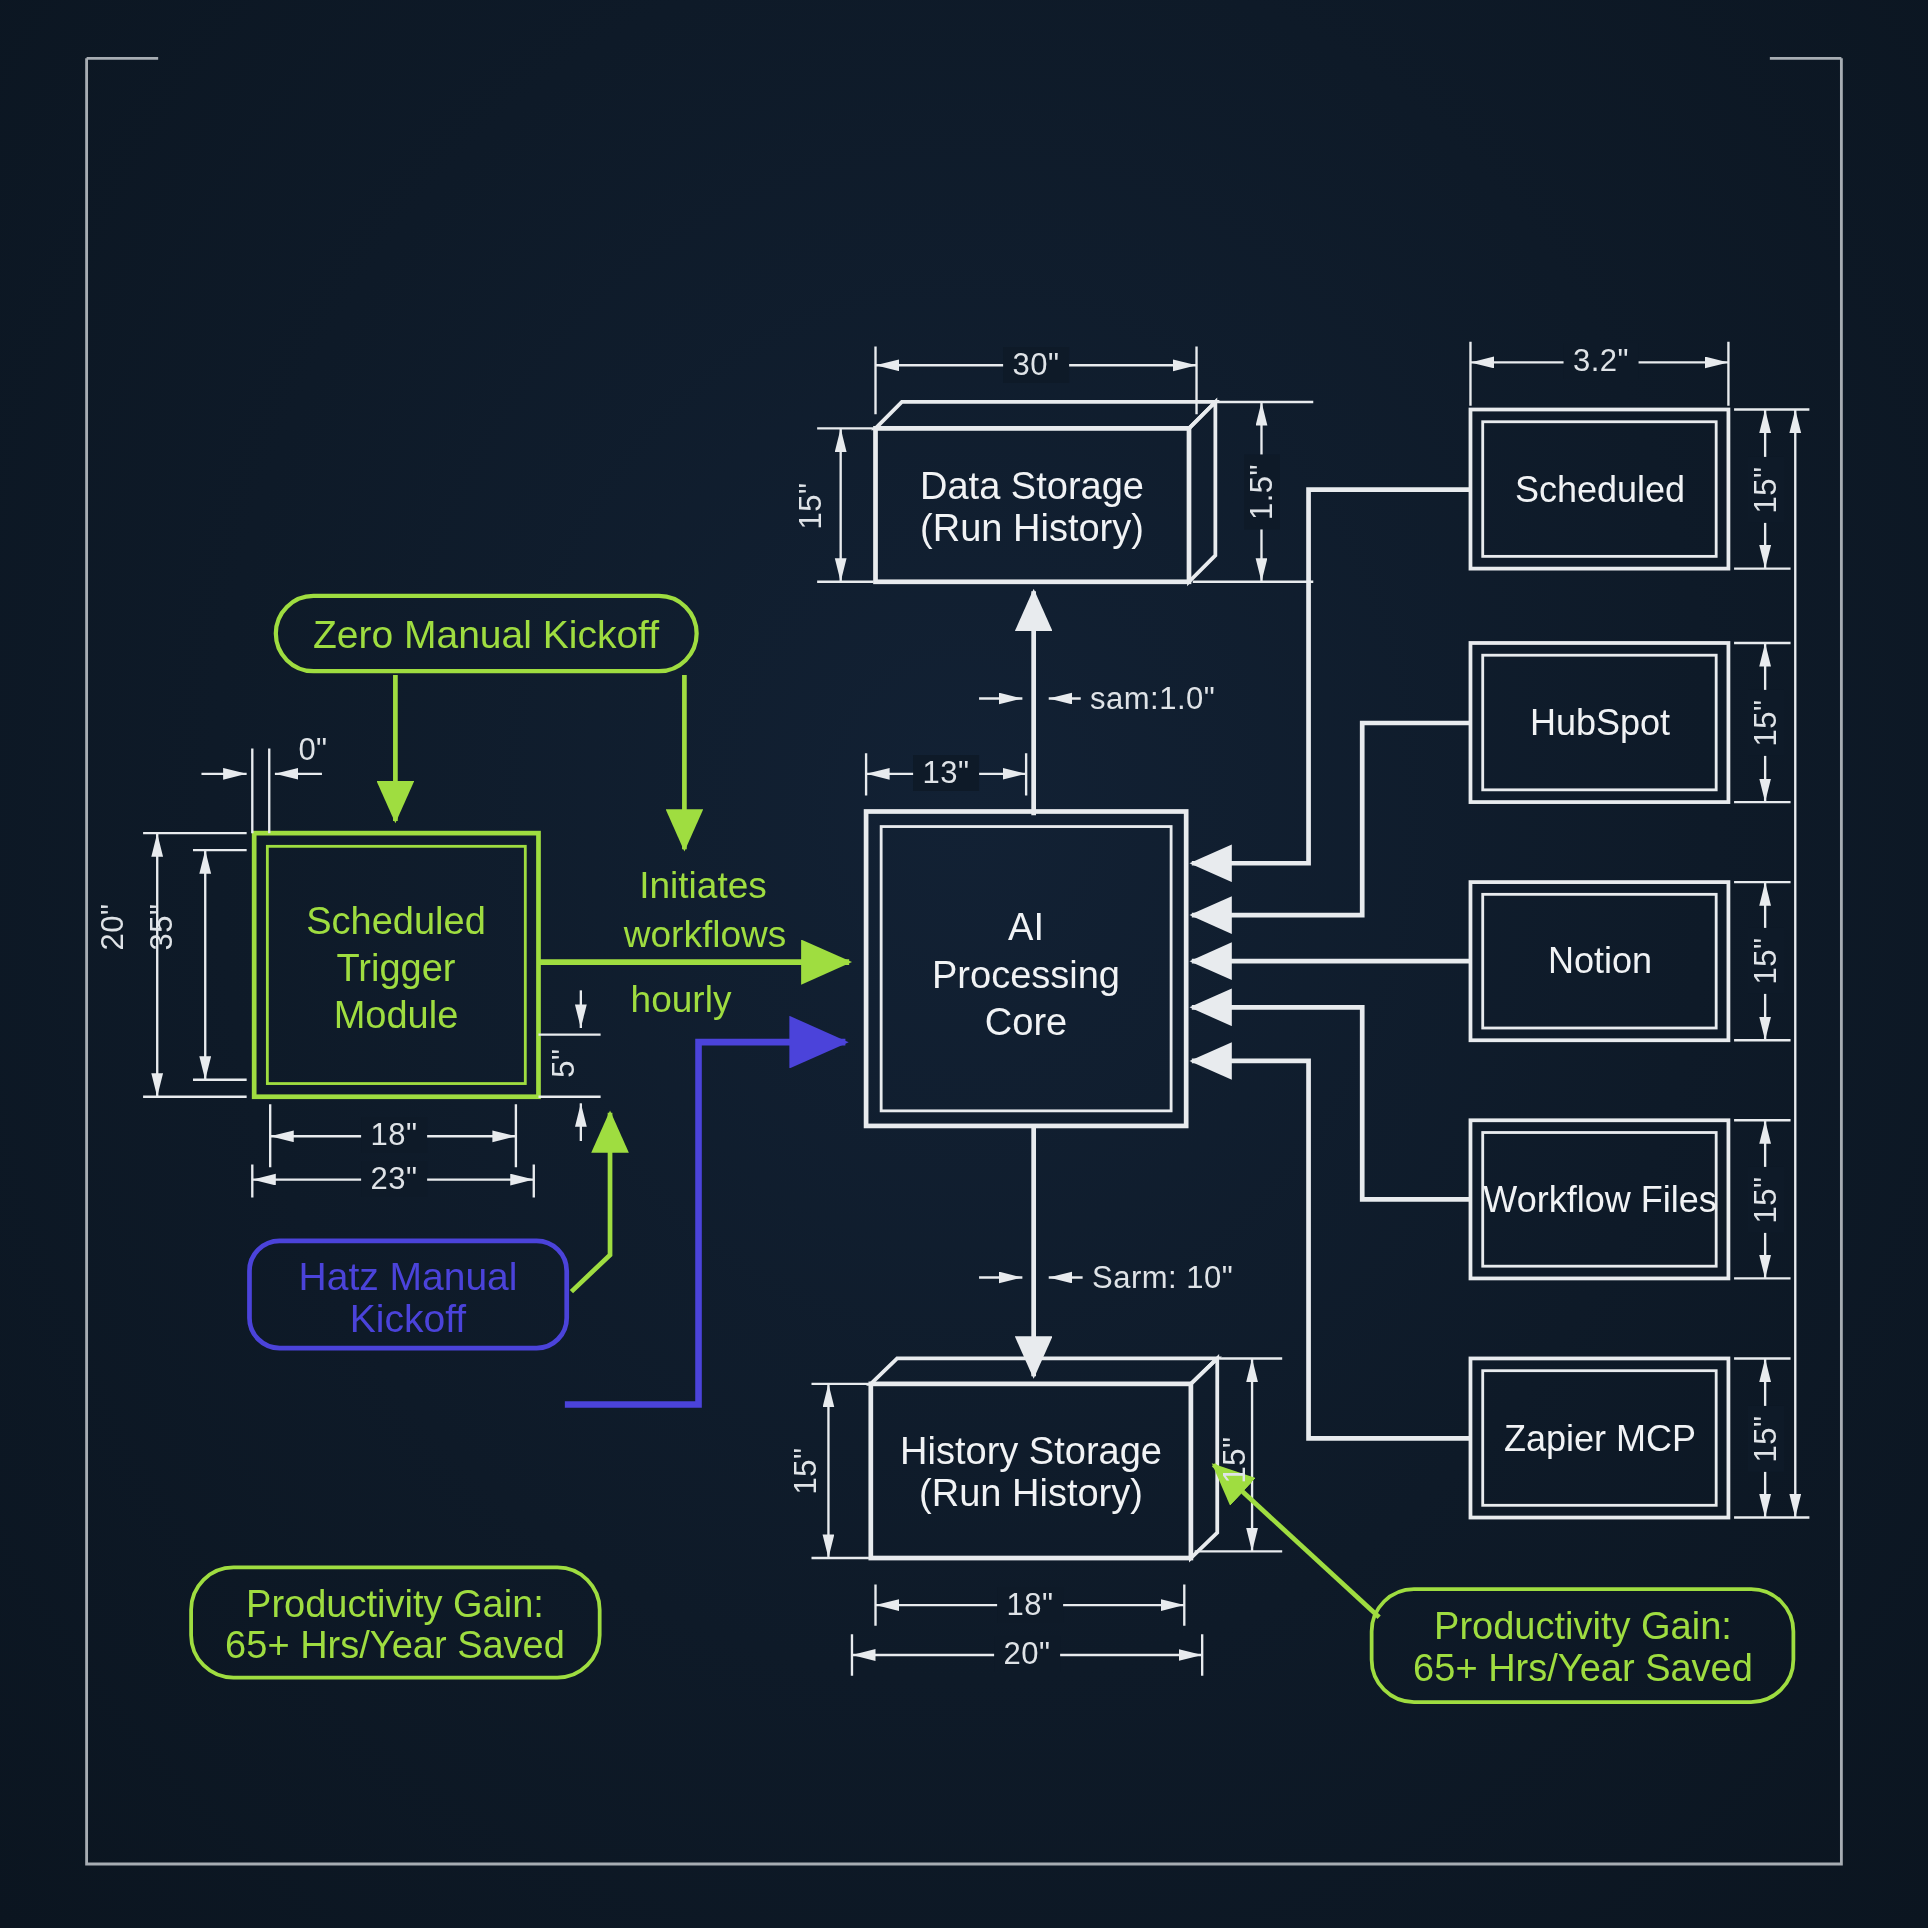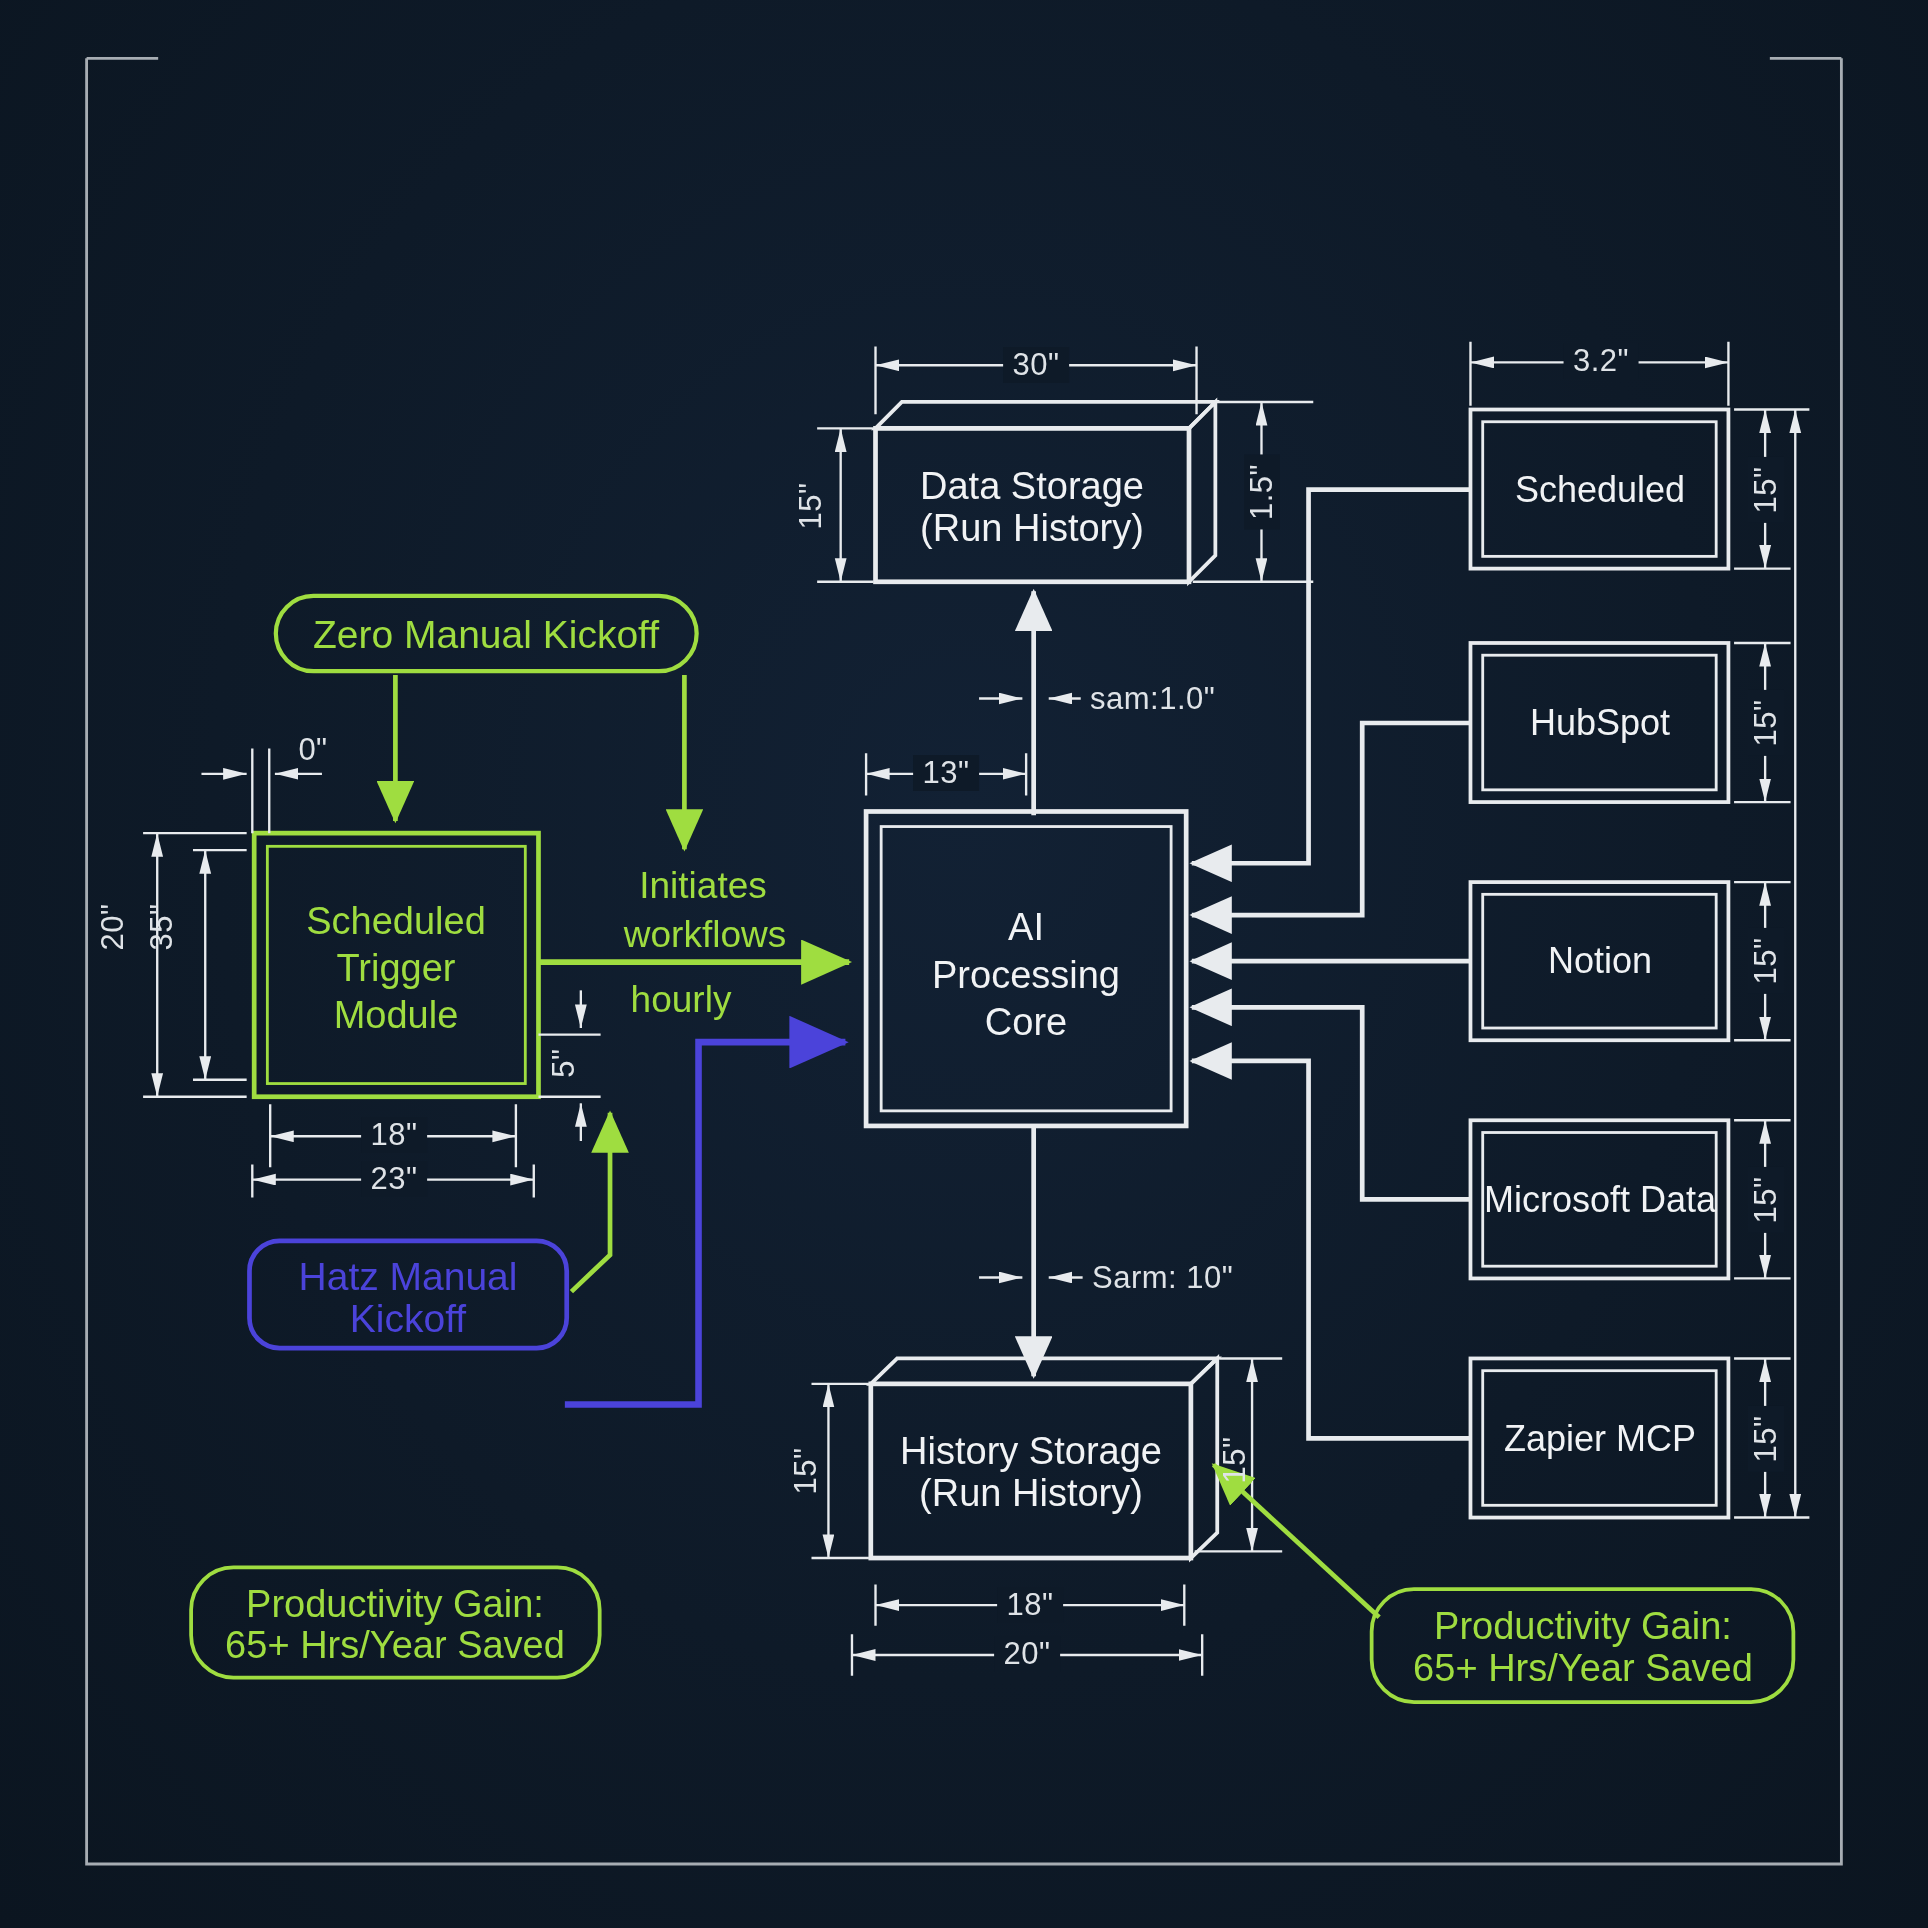--- a/index.html
+++ b/index.html
@@ -238,21 +238,21 @@
   <div class="lbl dimtxt rot" style="left:806px;top:1471px;">15"</div>
   <div class="lbl dimtxt rot" style="left:1235px;top:1460px;">15"</div>
   <div class="lbl dimtxt mask" style="left:1030px;top:1605px;">18"</div>
   <div class="lbl dimtxt mask" style="left:1027px;top:1654px;">20"</div>
 
   <div class="lbl dimtxt mask" style="left:1601px;top:361px;">3.2"</div>
 
   <div class="lbl intlbl" style="left:1600px;top:490px;">Scheduled</div>
   <div class="lbl intlbl" style="left:1600px;top:723px;">HubSpot</div>
   <div class="lbl intlbl" style="left:1600px;top:961px;">Notion</div>
-  <div class="lbl intlbl" style="left:1600px;top:1200px;">Microsoft Data</div>
+  <div class="lbl intlbl" style="left:1600px;top:1200px;">Workflow Files</div>
   <div class="lbl intlbl" style="left:1600px;top:1439px;">Zapier MCP</div>
 
   <div class="lbl dimtxt rot mask" style="left:1766px;top:490px;">15"</div>
   <div class="lbl dimtxt rot mask" style="left:1766px;top:723px;">15"</div>
   <div class="lbl dimtxt rot mask" style="left:1766px;top:961px;">15"</div>
   <div class="lbl dimtxt rot mask" style="left:1766px;top:1200px;">15"</div>
   <div class="lbl dimtxt rot mask" style="left:1766px;top:1439px;">15"</div>
 
   <div class="lbl pill gtxt" style="left:486px;top:635px;">Zero Manual Kickoff</div>
   <div class="lbl node gtxt" style="left:396px;top:921px;">Scheduled</div>

